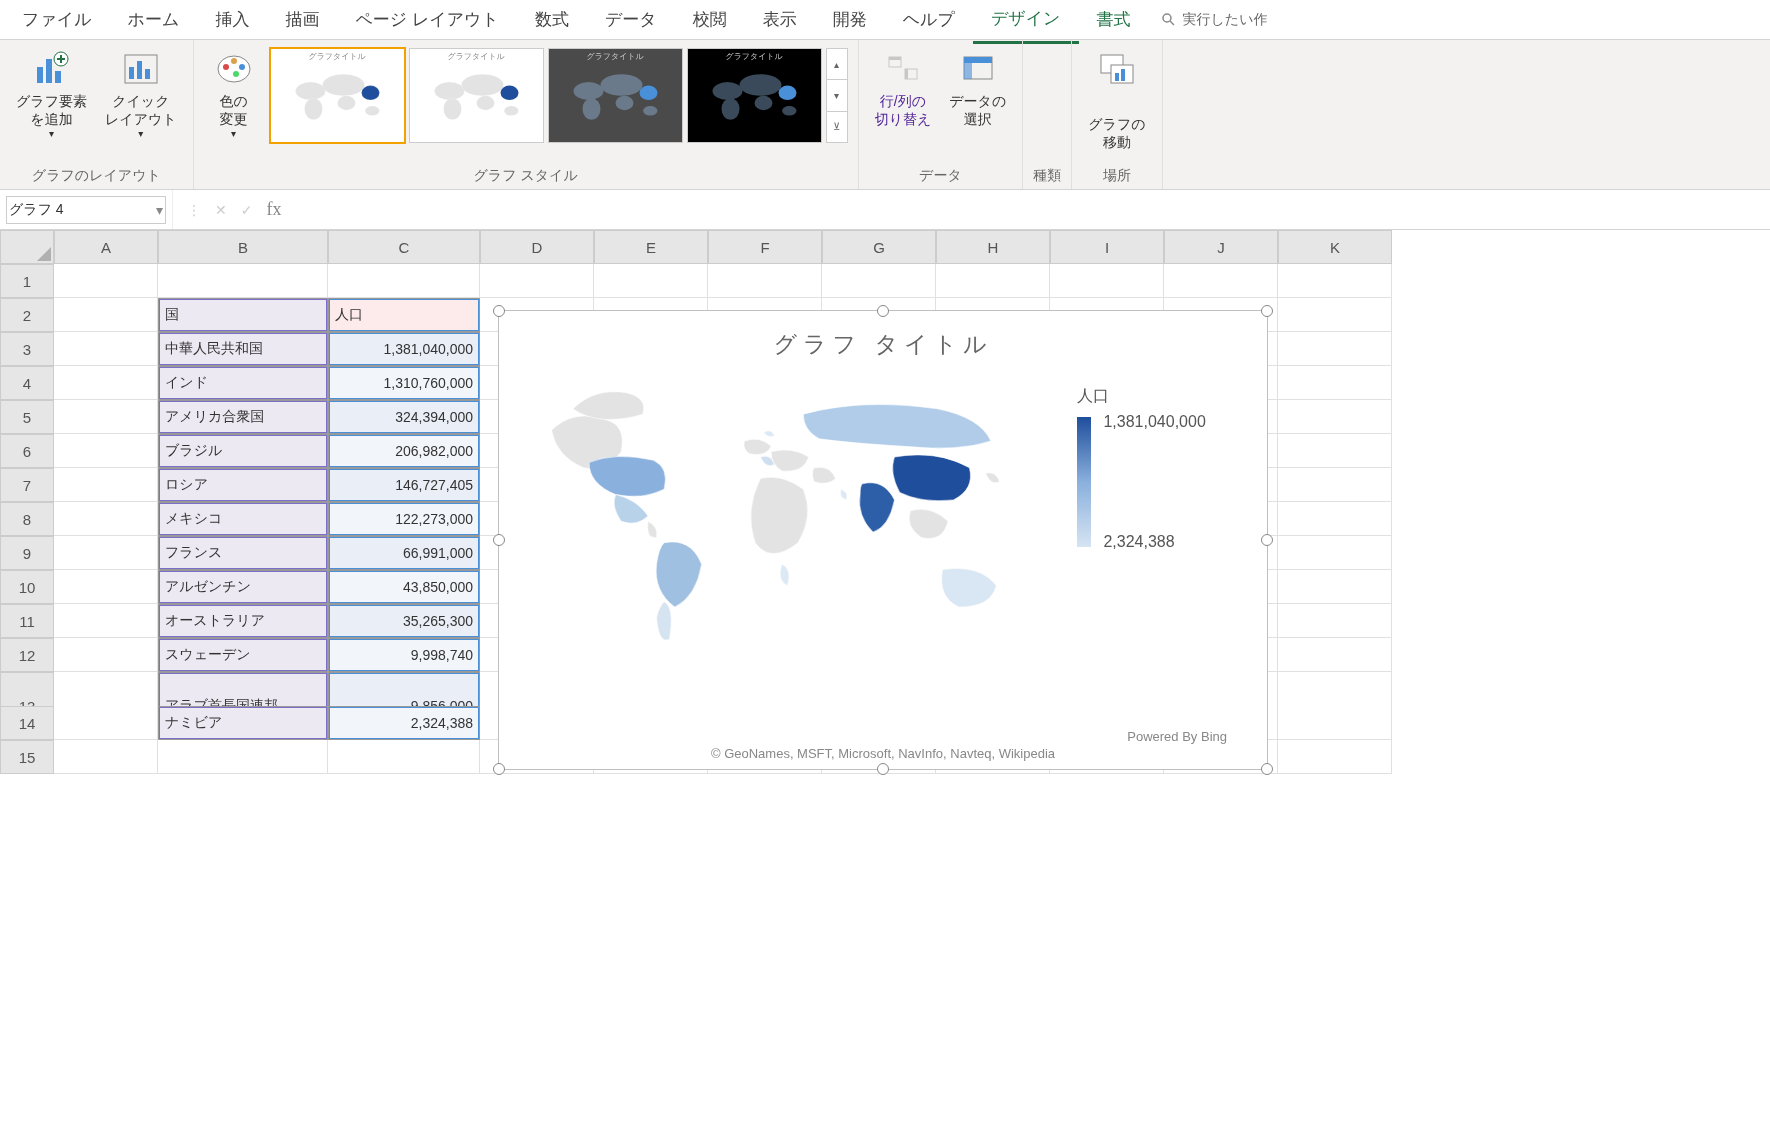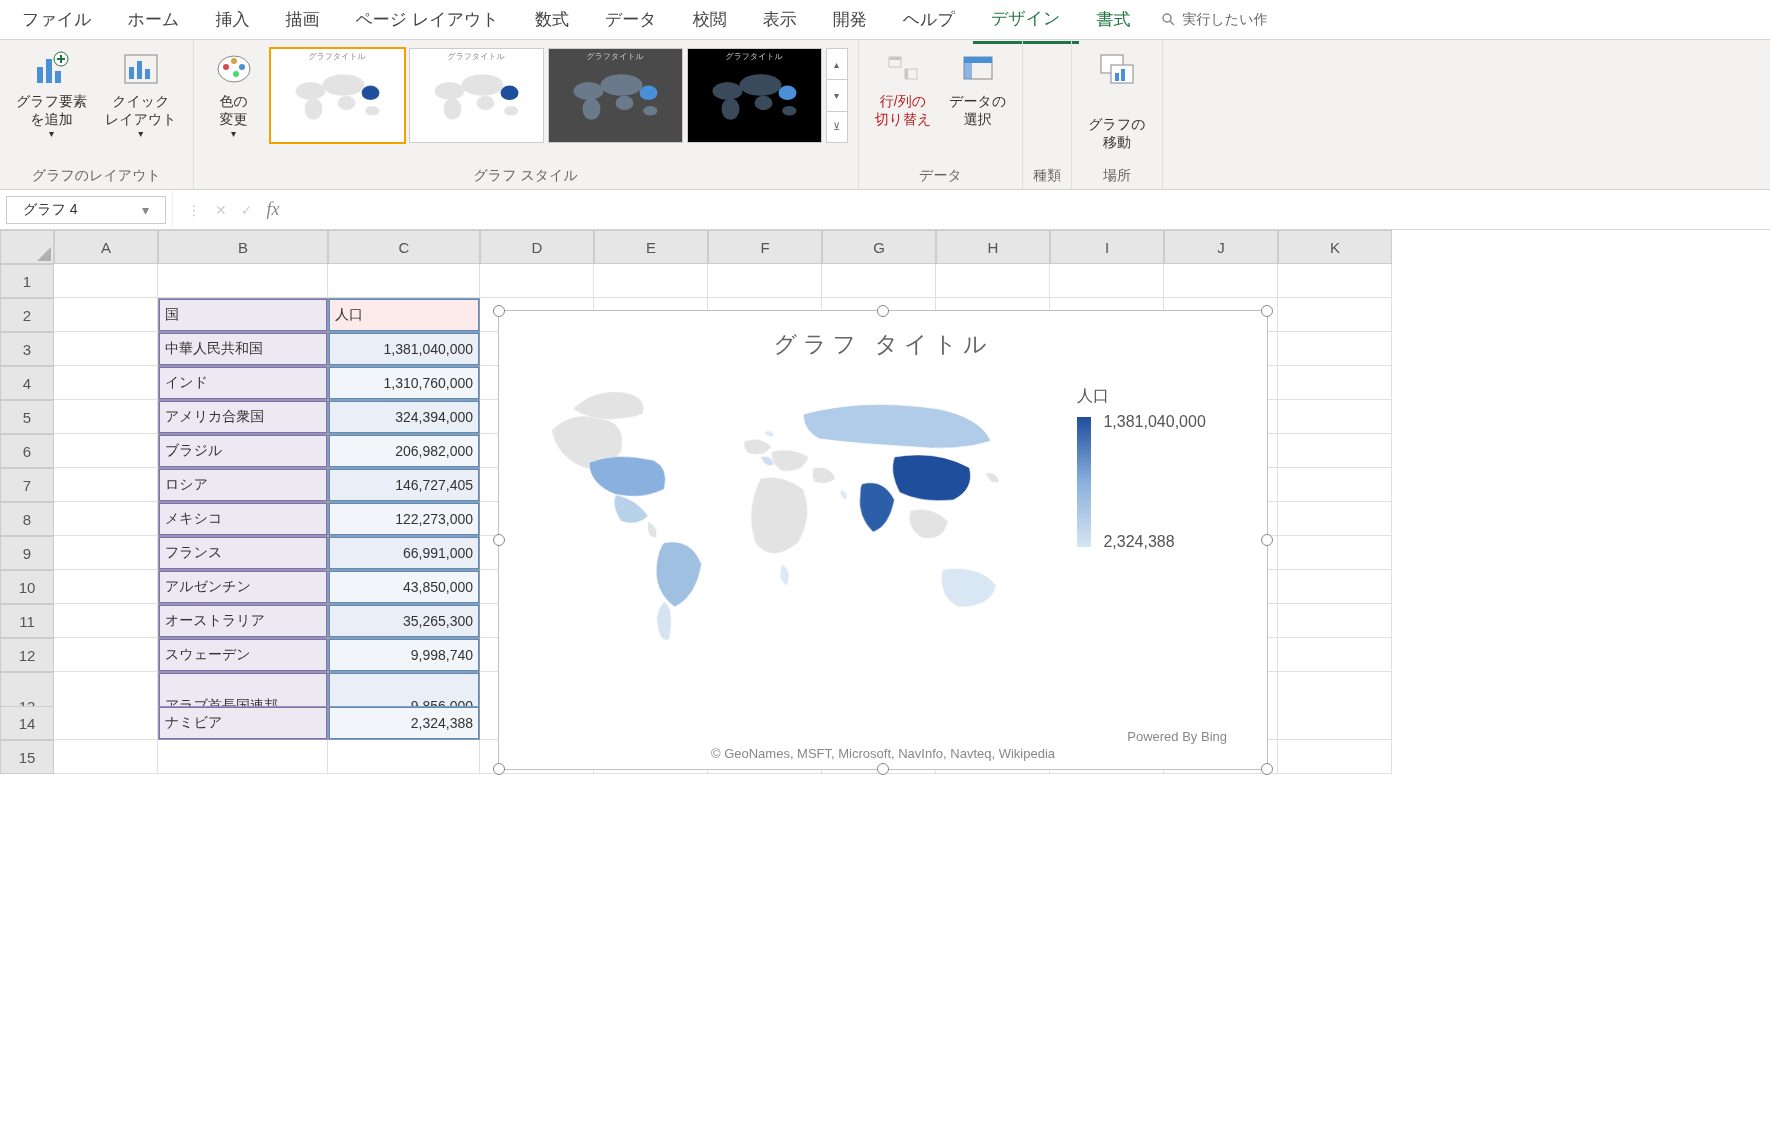--- a/index.html
+++ b/index.html
@@ -14,40 +14,40 @@
 .tellme svg { margin-right:6px; }
 
 
 .ribbon { display: flex; background: #f3f2f1; border-bottom: 1px solid #d4d4d4; height: 150px; }
 .group { display: flex; flex-direction: column; align-items: center; border-right: 1px solid #e1dfdd; padding: 4px 10px 2px; }
 .group-label { font-size: 14px; color: #666; margin-top: auto; padding: 2px 0; }
 .group-body { display: flex; align-items:flex-start; gap: 6px; flex:1; }
 .big-btn { display:flex; flex-direction:column; align-items:center; justify-content:flex-start; padding:4px 6px; cursor:pointer; min-width:60px; }
 .big-btn .icon { width: 42px; height: 42px; display:flex; align-items:center; justify-content:center; }
 .big-btn .lbl { font-size:14px; text-align:center; line-height:1.3; margin-top:2px; }
-.big-btn.disabled { color:#b91c1c; }
+.big-btn.disabled { color:#4c1d95; }
 .drop { font-size:10px; }
 
 .styles-gallery { display:flex; gap:4px; align-items:flex-start; padding-top:4px;}
 .style-thumb { width:135px; height:95px; border:1px solid #ccc; background:#fff; cursor:pointer; position:relative; overflow:hidden;}
 .style-thumb.selected { border:1px solid #f2a100; outline:1px solid #f2a100; }
 .style-thumb.dark1 { background:#4a4a4a; }
 .style-thumb.dark2 { background:#000; }
 .style-thumb .mini-title { font-size:8px; text-align:center; color:#888; padding:2px 4px;}
 .style-thumb.dark1 .mini-title, .style-thumb.dark2 .mini-title { color:#ccc; }
 .gallery-nav { width:22px; height:95px; border:1px solid #ccc; background:#fff; display:flex; flex-direction:column;}
 .gallery-nav div{flex:1; border-bottom:1px solid #ccc; display:flex;align-items:center;justify-content:center; font-size:10px; color:#666; cursor:pointer;}
 .gallery-nav div:last-child{border-bottom:none;}
 
 
 .fbar-row { display:flex; align-items:center; height:40px; border-bottom:1px solid #d4d4d4; background:#fff;}
-.namebox { width:160px; border:1px solid #ccc; margin:4px 6px; padding:4px 16px; display:flex; align-items:center; justify-content:space-between; background:#fff;}
+.namebox { width:160px; border:1px solid #ccc; margin:4px 6px; padding:4px 2px; display:flex; align-items:center; justify-content:space-between; background:#fff;}
 .fbar-btns { display:flex; gap:14px; padding:0 14px; color:#888; align-items:center; border-left:1px solid #eee; height:100%;}
 .fbar-btns span{cursor:pointer;}
-.fx { font-style:italic; font-family:serif; font-size:18px;}
+.fx { font-family:serif; font-size:18px;}
 .fbar-input { flex:1; border:none; outline:none; padding:4px; font-size:15px;}
 
 
 .sheet { position:relative; display:grid; grid-template-columns: 54px 104px 170px 152px repeat(8, 114px); grid-auto-rows: 34px; }
 .colhdr, .rowhdr, .corner { background:#e6e6e6; border:1px solid #ccc; display:flex; align-items:center; justify-content:center; font-size:15px; color:#555;}
 .corner{position:relative;}
 .corner::after{content:"";position:absolute;right:2px;bottom:2px;border:7px solid transparent;border-right-color:#b0b0b0;border-bottom-color:#b0b0b0;}
 .cell { border-right:1px solid #e0e0e0; border-bottom:1px solid #e0e0e0; padding:0 6px; display:flex; align-items:center;}
 .row13{height:68px;}
 

